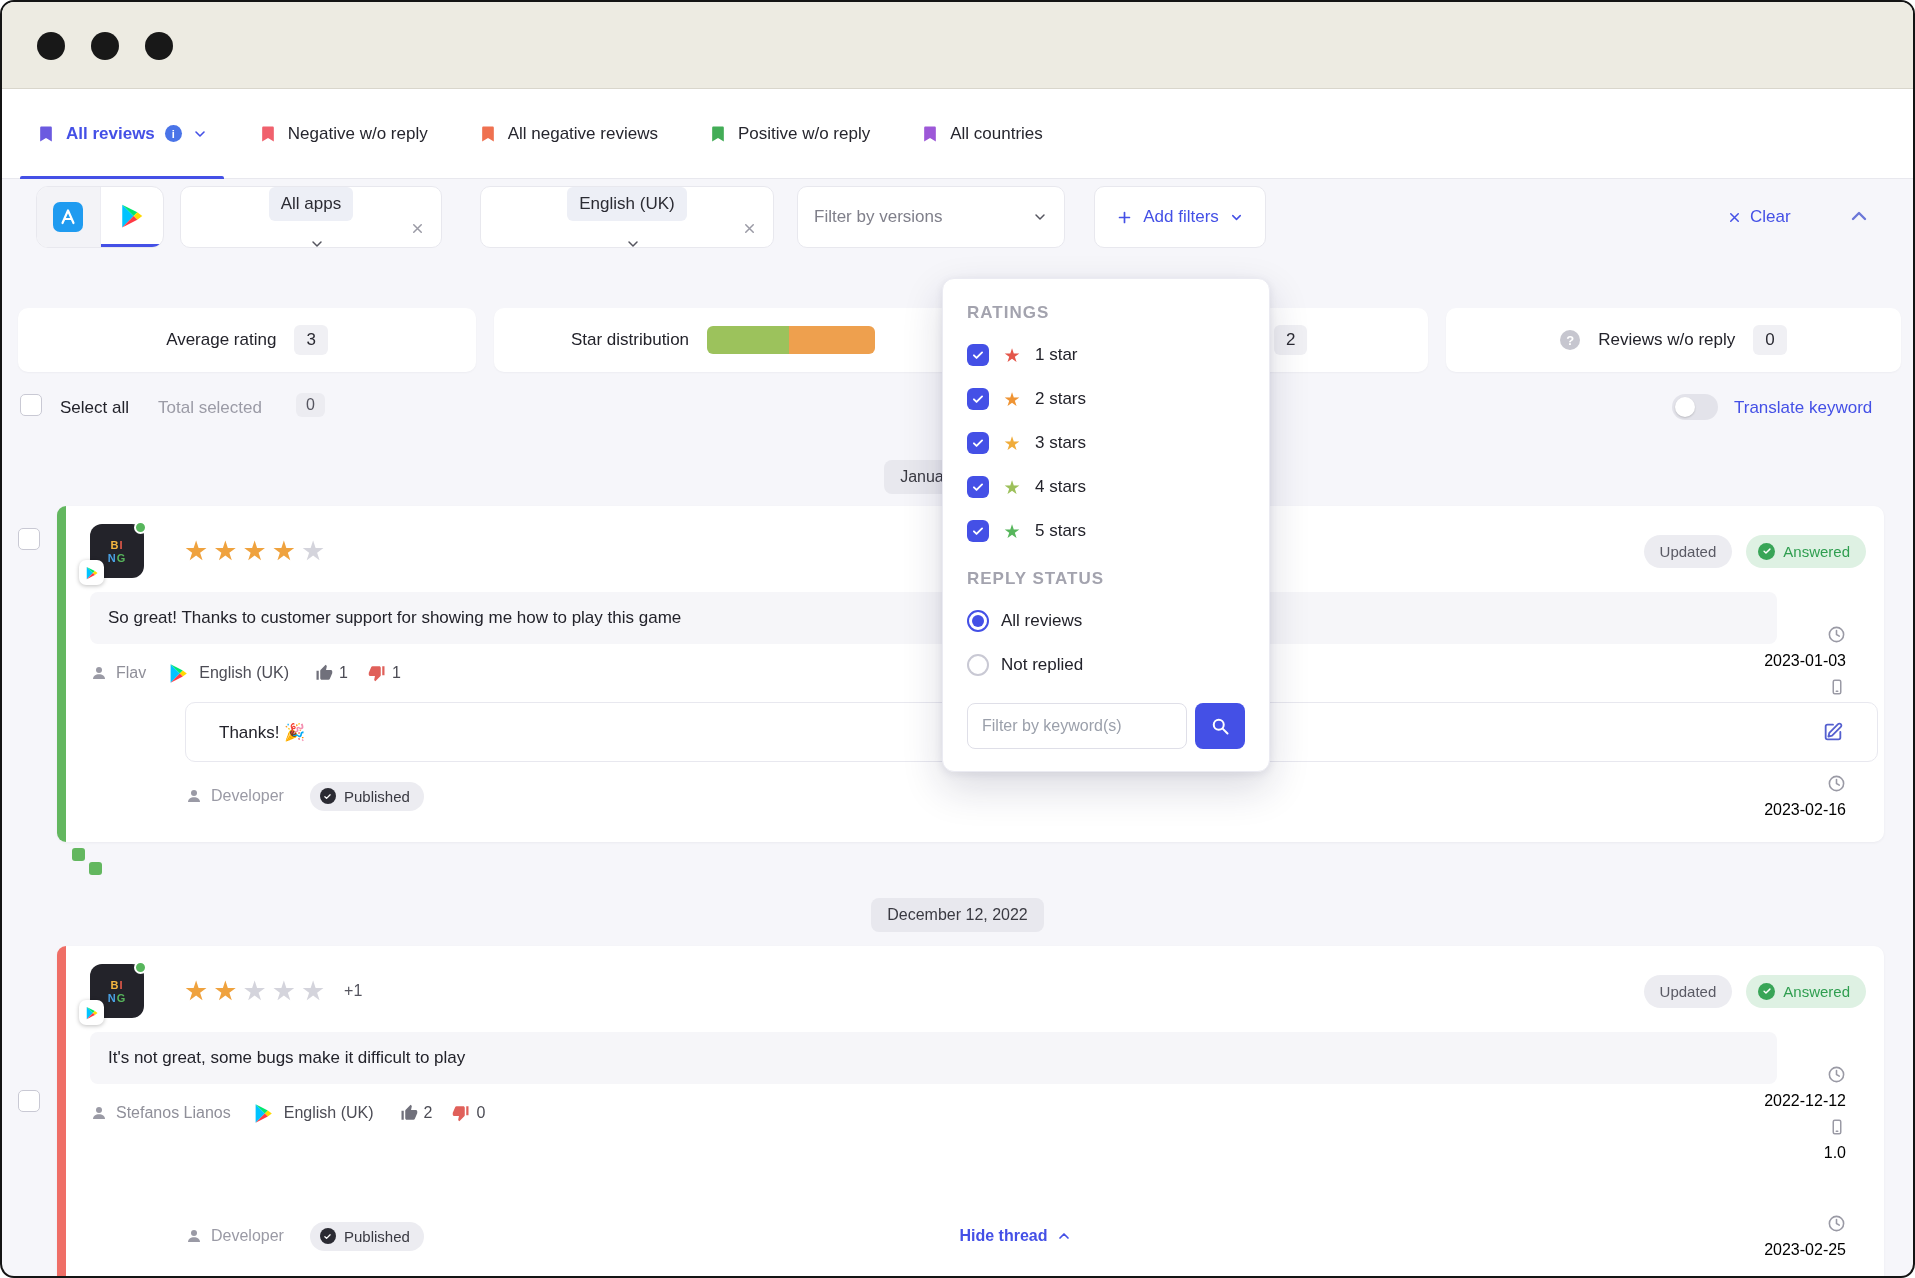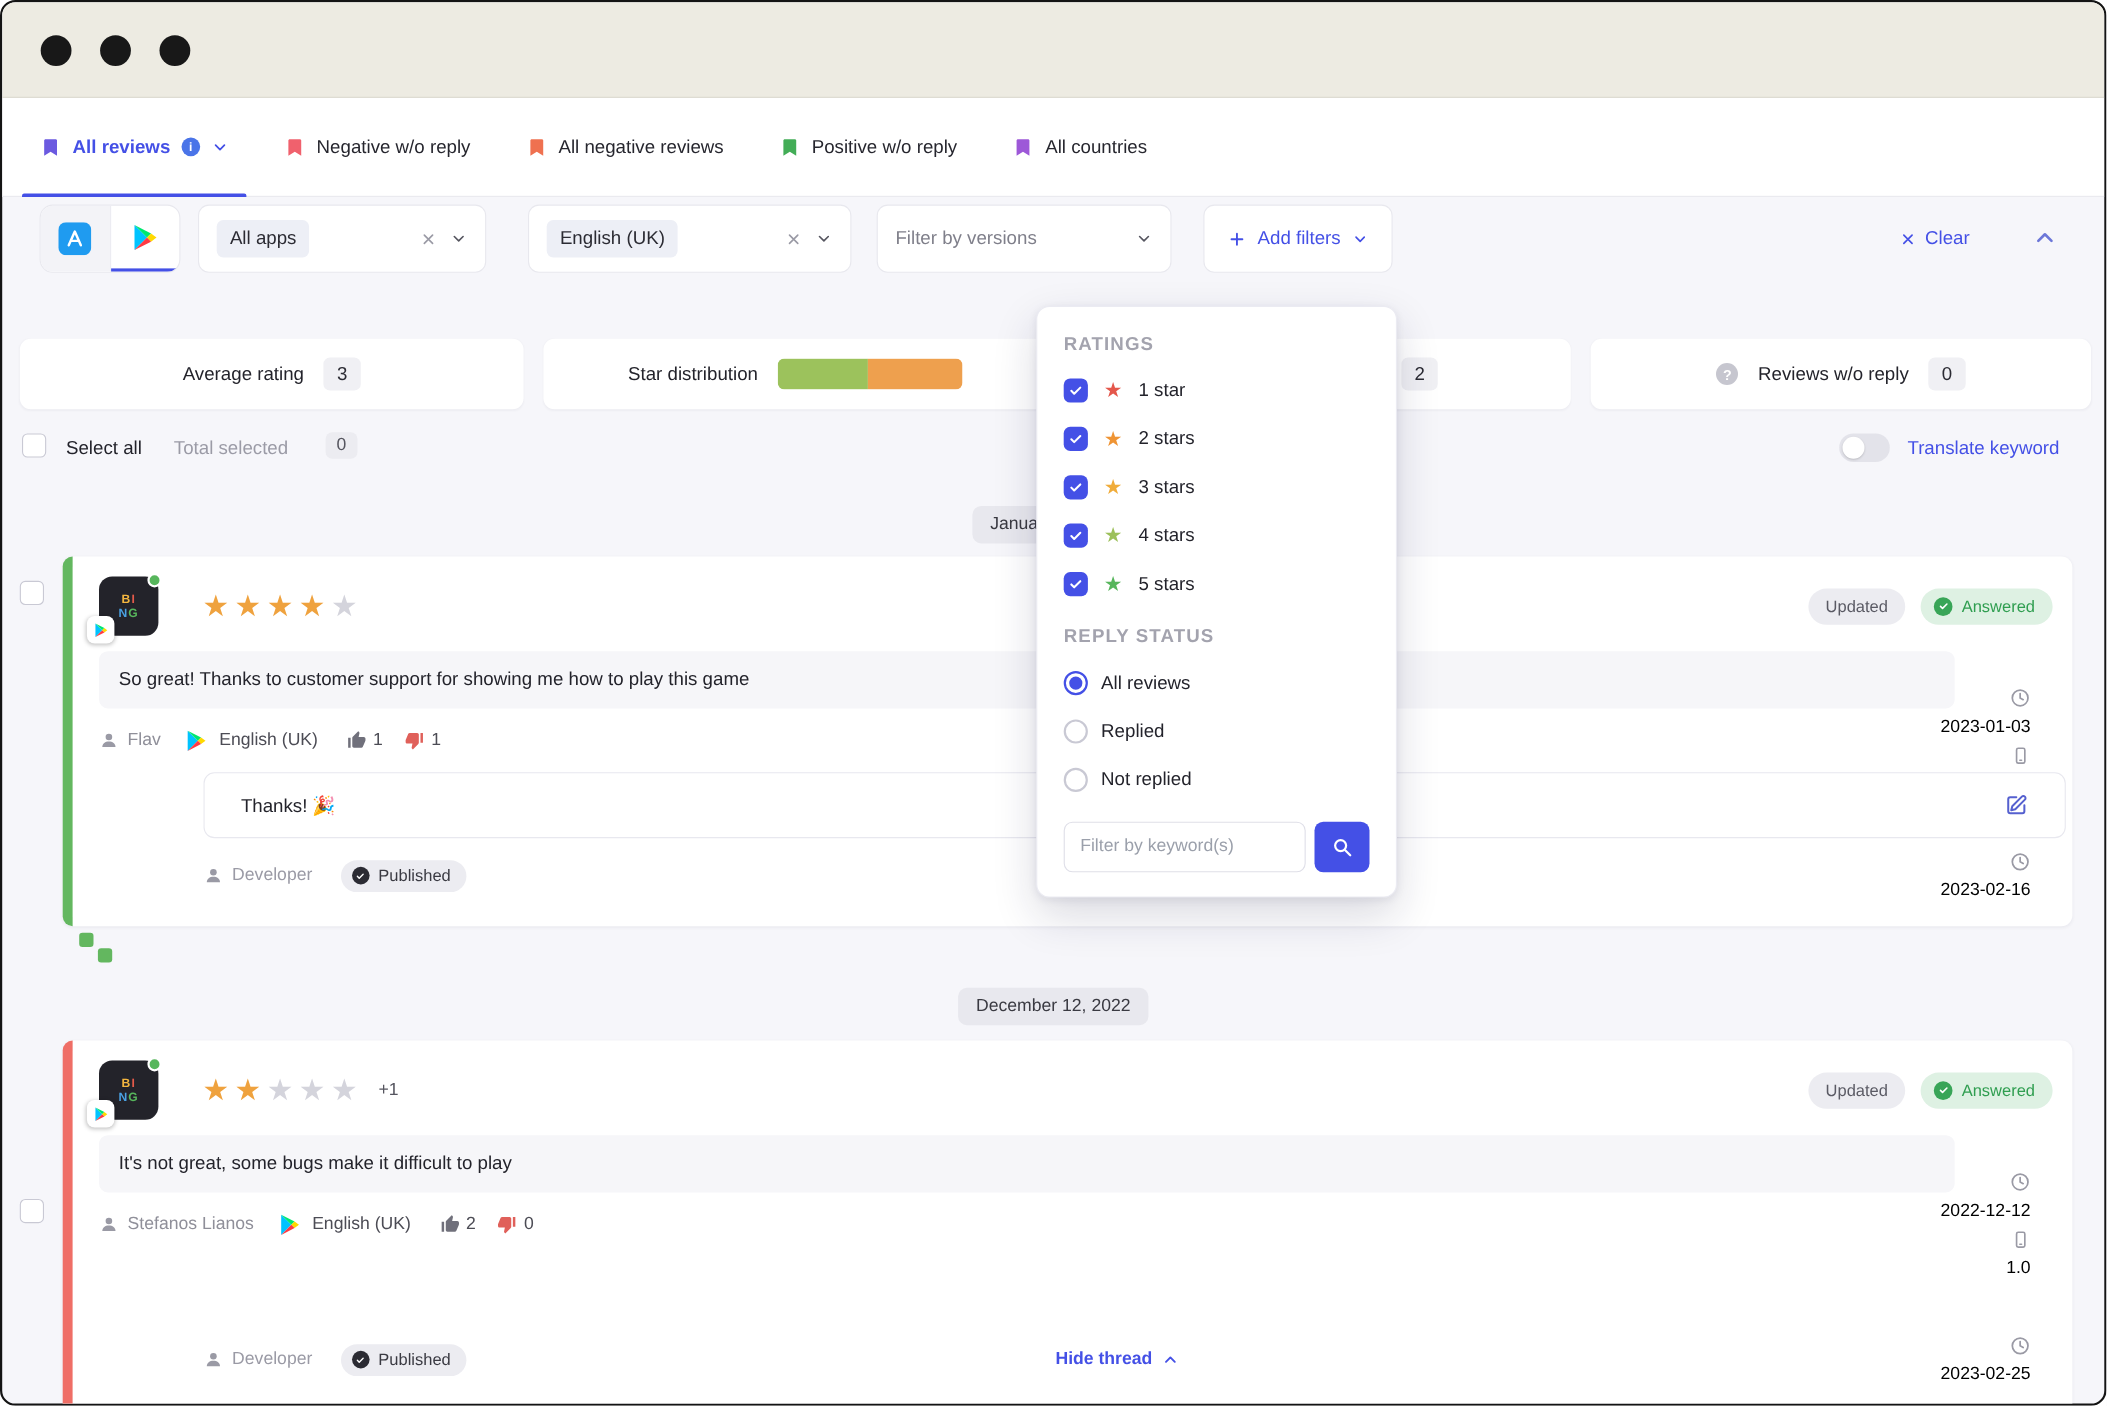--- a/index.html
+++ b/index.html
@@ -20,21 +20,21 @@
   .info-dot{width:17px;height:17px;border-radius:50%;background:#4a74e8;color:#fff;font-size:11px;font-weight:700;display:flex;align-items:center;justify-content:center;font-style:normal;}
   .chev{display:flex;color:#4450e6;}
   .save-filters{margin-left:auto;height:64px;padding:0 22px;display:flex;align-items:center;gap:10px;background:#fff;border:1px solid #ebebf1;border-radius:12px;color:#4450e6;font-size:16px;box-shadow:0 2px 6px rgba(40,40,80,.07);cursor:pointer;white-space:nowrap;}
 
   
   .fbox{position:absolute;top:184px;height:62px;background:#fff;border:1px solid #e8e8ee;border-radius:10px;box-sizing:border-box;display:flex;align-items:center;}
   .platform{left:34px;width:128px;border-radius:12px;overflow:hidden;padding:0;}
   .pseg{flex:1;height:100%;display:flex;align-items:center;justify-content:center;box-sizing:border-box;cursor:pointer;}
   .pseg.left{background:#f3f3f7;border-right:1px solid #ececf2;}
   .pseg.sel{border-bottom:3px solid #4450e6;}
-  .chip{padding:0 16px;}
+  .chip{padding:0 16px;flex-direction:column;}
   .chip-apps{left:178px;width:262px;}
   .chip-lang{left:478px;width:294px;}
   .tag{background:#edeff6;border-radius:6px;padding:7px 12px;font-size:17px;color:#2b2b33;}
   .xi{margin-left:auto;color:#9a9aa5;display:flex;cursor:pointer;}
   .chip .chev,.sel-chev{margin-left:12px;color:#55555f;}
   .select-versions{left:795px;width:268px;padding:0 16px;cursor:pointer;}
   .ph{font-size:17px;color:#7f7f8a;}
   .add-filters{left:1092px;width:172px;justify-content:center;gap:10px;color:#4450e6;font-size:17px;cursor:pointer;}
   .clear-btn{position:absolute;left:1725px;top:184px;height:62px;display:flex;align-items:center;gap:8px;color:#4450e6;font-size:17px;cursor:pointer;}
   .collapse{position:absolute;left:1845px;top:202px;color:#6c77d8;cursor:pointer;display:flex;}
@@ -600,24 +600,20 @@
     </div>
 
     <div class="pop-title mt">REPLY STATUS</div>
 
     <div class="prow">
       <span class="radio sel"></span>
       <span>All reviews</span>
     </div>
     <div class="prow">
       <span class="radio"></span>
-      <span>Replied</span>
-    </div>
-    <div class="prow">
-      <span class="radio"></span>
       <span>Not replied</span>
     </div>
 
     <div class="kw">
       <input type="text" placeholder="Filter by keyword(s)" style="">
       <button class="kw-btn">
         <span style="display:flex">
             <svg width="20" height="20" viewBox="0 0 24 24" fill="none" stroke="#fff" stroke-width="2.4" stroke-linecap="round">
               <circle cx="10.5" cy="10.5" r="6"></circle>
               <path d="M15.5 15.5L21 21"></path>

